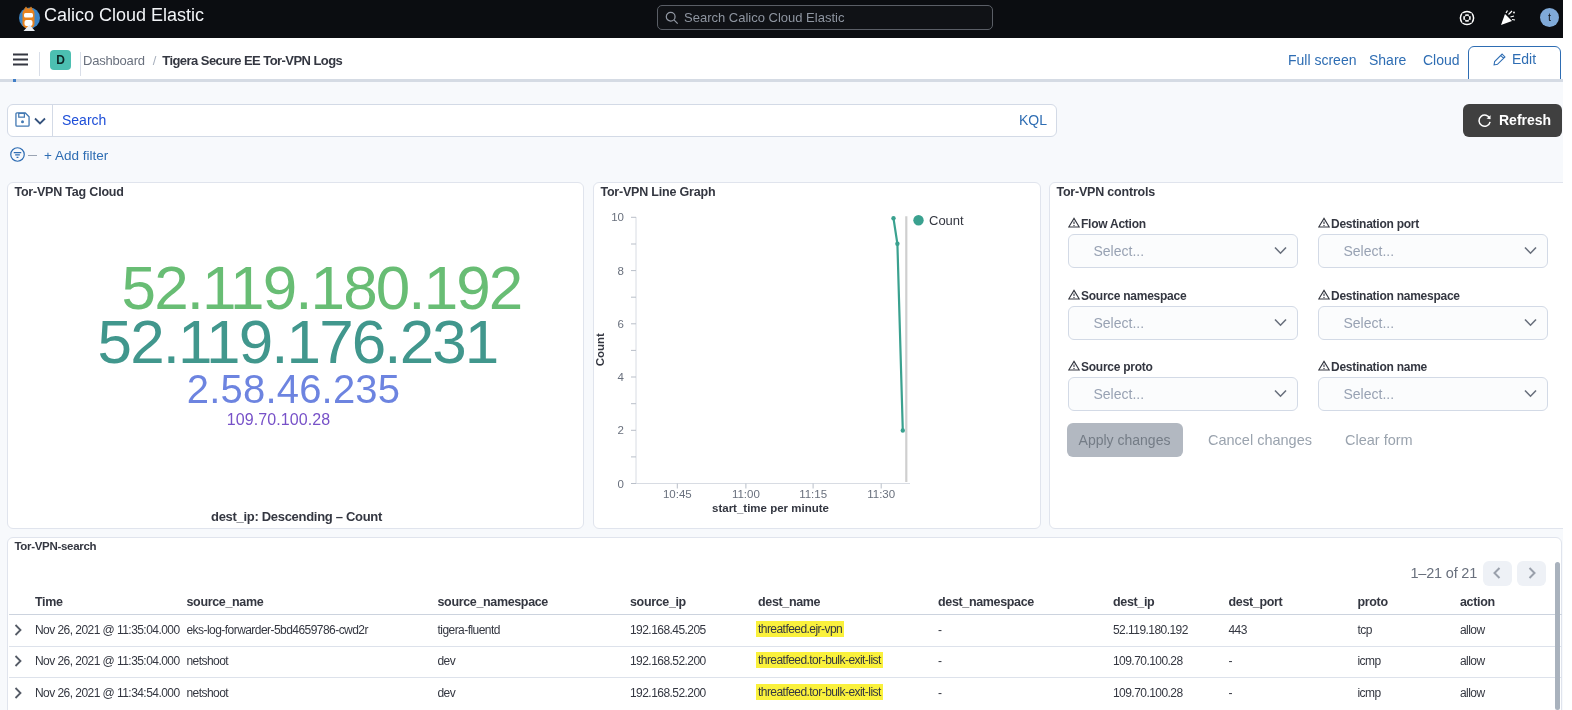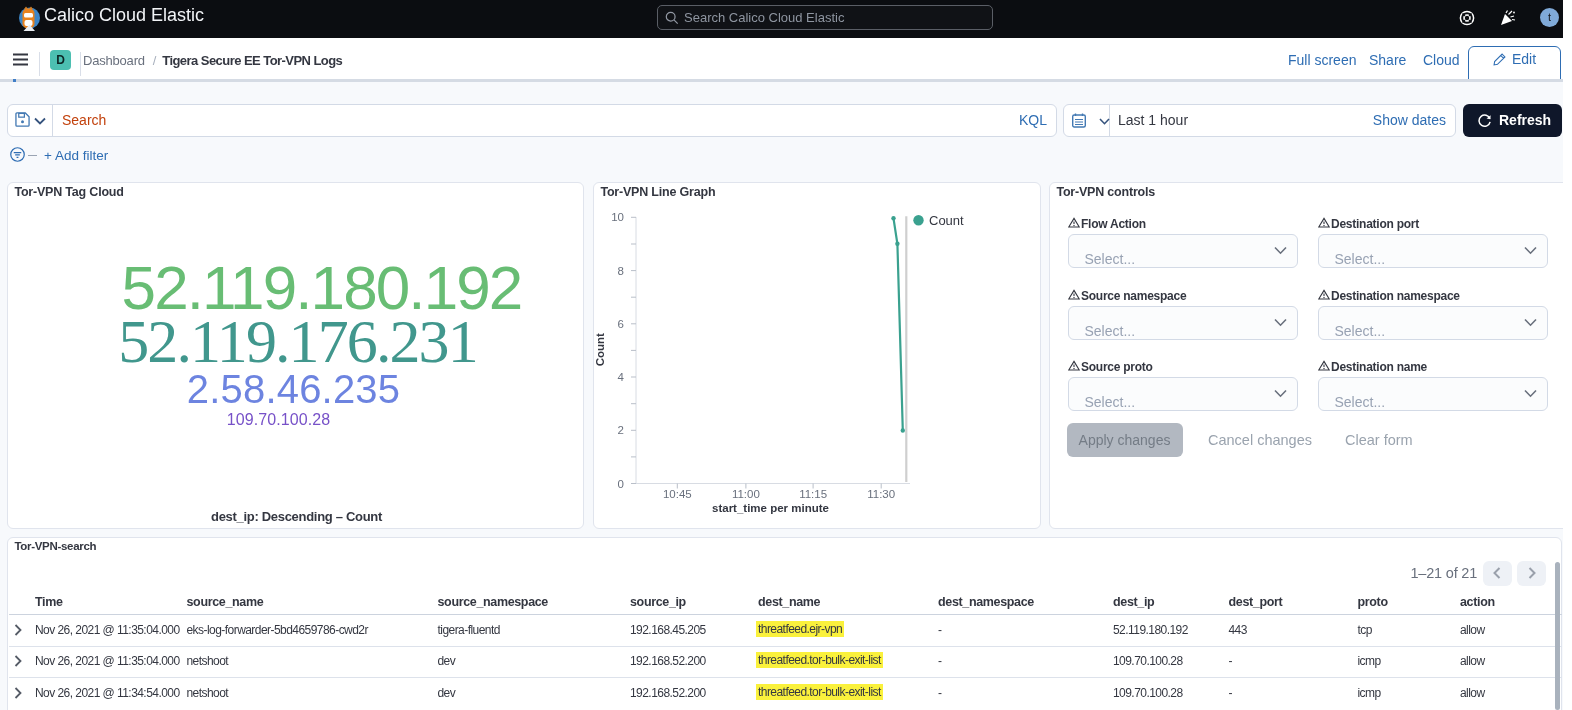--- a/index.html
+++ b/index.html
@@ -17,40 +17,40 @@
 #dbadge{position:absolute;left:50px;top:12px;width:21px;height:20px;background:#4cbfb1;border-radius:4px;color:#0c2524;font-weight:bold;font-size:12px;text-align:center;line-height:20px;}
 #crumbs{position:absolute;left:83px;top:14.5px;font-size:13px;letter-spacing:-0.2px;color:#69707d;}
 #crumbs b{color:#343741;font-weight:bold;letter-spacing:-0.55px;}
 .toplink{position:absolute;top:14px;font-size:14px;color:#2e6db3;}
 #editbtn{position:absolute;left:1468px;top:46px;width:93px;height:44px;border:1px solid #2e6db3;border-radius:6px;color:#2e6db3;font-size:14px;text-align:center;line-height:24px;}
 #bluedot{position:absolute;left:13px;top:79px;width:2.6px;height:3.4px;background:#3f7ec7;}
 
 #querysec{position:absolute;left:0;top:82.4px;width:1563px;height:94.6px;background:#f7f9fc;}
 #qbar{position:absolute;left:7px;top:21.6px;width:1050px;height:33px;background:#fff;border:1px solid #d3dae6;border-radius:6px;}
 #qbarleft{position:absolute;left:0;top:0;width:45px;height:31px;border-right:1px solid #d3dae6;}
-#qbar .ph{position:absolute;left:54px;top:7px;font-size:14px;color:#c2410c;}
+#qbar .ph{position:absolute;left:54px;top:7px;font-size:14px;color:#1d4ed8;}
 #qbar .kql{position:absolute;right:9px;top:7px;font-size:14px;color:#2e6db3;}
 #dpick{position:absolute;left:1063px;top:21.6px;width:393px;height:33px;background:#fff;border:1px solid #d3dae6;border-radius:6px;}
 #dpickleft{position:absolute;left:0;top:0;width:46px;height:31px;border-right:1px solid #d3dae6;}
 #dpick .lab{position:absolute;left:54px;top:7px;font-size:14px;color:#343741;}
 #dpick .sd{position:absolute;right:9px;top:7px;font-size:14px;color:#2e6db3;}
-#refresh{position:absolute;left:1463px;top:21.6px;width:99px;height:33px;background:#0f172a;border-radius:6px;color:#fff;font-size:14px;font-weight:bold;}
+#refresh{position:absolute;left:1463px;top:21.6px;width:99px;height:33px;background:#404040;border-radius:6px;color:#fff;font-size:14px;font-weight:bold;}
 #refresh span{position:absolute;left:36px;top:8px;}
 #addfilter{position:absolute;left:44px;top:65.6px;font-size:13.5px;color:#2e6db3;}
 #afdash{position:absolute;left:28px;top:72.6px;width:9px;height:1.5px;background:#9aa4b3;}
 
 #dash{position:absolute;left:0;top:177px;width:1563px;height:533px;background:#f7f9fc;}
 .panel{position:absolute;background:#fff;border:1px solid #e0e4ed;border-radius:6px;}
 .ptitle{position:absolute;left:6.4px;top:2.4px;font-size:12.5px;font-weight:bold;color:#343741;letter-spacing:-0.2px;text-align:right;}
 
 .tagline{position:absolute;width:577px;text-align:center;white-space:nowrap;}
 
 .clabel{position:absolute;font-size:12px;font-weight:bold;color:#343741;letter-spacing:-0.25px;}
 .csel{position:absolute;width:230px;height:34px;background:#fbfcfd;border:1px solid #d3dae6;border-radius:6px;font-size:14px;color:#98a2b3;}
-.csel span{position:absolute;left:16px;top:8px;margin-top:8px;}
+.csel span{position:absolute;left:25px;top:8px;}
 .csel svg{position:absolute;right:10px;top:11px;}
 
 .th{position:absolute;font-size:12.5px;font-weight:bold;color:#343741;white-space:nowrap;letter-spacing:-0.35px;}
 .td{position:absolute;font-size:12px;color:#343741;white-space:nowrap;letter-spacing:-0.55px;}
 .rowline{position:absolute;left:1px;height:1px;background:#dde2eb;}
 .hl{background:#faf13c;padding:1px 2px;text-align:right;}
 #gutter{position:absolute;left:1563px;top:0;width:9px;height:710px;background:#fff;}
 </style></head>
 <body>
 
@@ -113,56 +113,41 @@
           <rect x="4" y="1.5" width="6" height="4" fill="none" stroke="#4379b3" stroke-width="1.3"></rect>
           <circle cx="8" cy="10.5" r="1.6" fill="#4379b3"></circle>
         </svg>
       <svg class="abs" style="left:26px;top:12px" width="12" height="8" viewBox="0 0 12 8">
           <path d="M1 1.5 L6 6.5 L11 1.5" fill="none" stroke="#35537d" stroke-width="1.8"></path>
         </svg>
     </div>
     <span class="ph">Search</span>
       <span class="kql">KQL</span>
   </div>
-  <div id="dpick">
-    <div id="dpickleft">
-      <svg class="abs" style="left:8px;top:8px" width="14" height="15" viewBox="0 0 14 15">
-          <rect x="0.7" y="2" width="12.6" height="12" rx="1.5" fill="none" stroke="#4379b3" stroke-width="1.4"></rect>
-          <line x1="3.5" y1="0.5" x2="3.5" y2="3" stroke="#4379b3" stroke-width="1.4"></line>
-          <line x1="10.5" y1="0.5" x2="10.5" y2="3" stroke="#4379b3" stroke-width="1.4"></line>
-          <path d="M3 6.5 H11 M3 9 H11 M3 11.5 H11" stroke="#4379b3" stroke-width="1.2"></path>
-        </svg>
-      <svg class="abs" style="left:35px;top:13px" width="11" height="7" viewBox="0 0 11 7">
-          <path d="M1 1 L5.5 5.7 L10 1" fill="none" stroke="#35537d" stroke-width="1.6"></path>
-        </svg>
-    </div>
-    <span class="lab">Last 1 hour</span>
-      <span class="sd">Show dates</span>
-  </div>
   <div id="refresh">
     <svg class="abs" style="left:14px;top:9px" width="15" height="15" viewBox="0 0 16 16">
         <path d="M13.8 6.2 A6 6 0 1 0 14 9.5" fill="none" stroke="#fff" stroke-width="1.6"></path>
         <path d="M14.6 2.5 L14.2 6.6 L10.2 5.8 Z" fill="#fff"></path>
       </svg>
     <span>Refresh</span>
   </div>
   <svg class="abs" style="left:10px;top:64.6px" width="15" height="15" viewBox="0 0 16 16">
       <circle cx="8" cy="8" r="7.2" fill="none" stroke="#2e6db3" stroke-width="1.3"></circle>
       <path d="M4 6 H12 M5.5 8.5 H10.5 M7 11 H9" stroke="#2e6db3" stroke-width="1.3"></path>
     </svg>
   <div id="afdash"></div>
   <span id="addfilter">+ Add filter</span>
 </div>
 
 <div id="dash">
 
   <div class="panel" style="left:7px;top:5px;width:577px;height:347px;">
     <div class="ptitle">Tor-VPN Tag Cloud</div>
     <div class="tagline" style="top:68.5px;font-size:62px;letter-spacing:-1.9px;color:#68bd74;left:25px;">52.119.180.192</div>
-    <div class="tagline" style="top:123px;font-size:62px;letter-spacing:-1.9px;color:#41978d;left:1px;font-family:Liberation Serif, serif;">52.119.176.231</div>
+    <div class="tagline" style="top:123px;font-size:62px;letter-spacing:-1.9px;color:#41978d;left:1px;">52.119.176.231</div>
     <div class="tagline" style="top:184px;font-size:40px;letter-spacing:0.2px;color:#6d84e0;left:-3px;">2.58.46.235</div>
     <div class="tagline" style="top:227.5px;font-size:16px;letter-spacing:0.1px;color:#7751c8;left:-18px;">109.70.100.28</div>
     <div class="tagline" style="top:326px;font-size:13px;font-weight:bold;color:#343741;letter-spacing:-0.3px;">dest_ip: Descending – Count</div>
   </div>
 
   <div class="panel" style="left:593px;top:5px;width:448px;height:347px;">
     <div class="ptitle">Tor-VPN Line Graph</div>
     <svg class="abs" style="left:0;top:0" width="446" height="345" viewBox="0 0 446 345">
 
       <line x1="42" y1="34" x2="42" y2="300.5" stroke="#d8dce3" stroke-width="1"></line>

